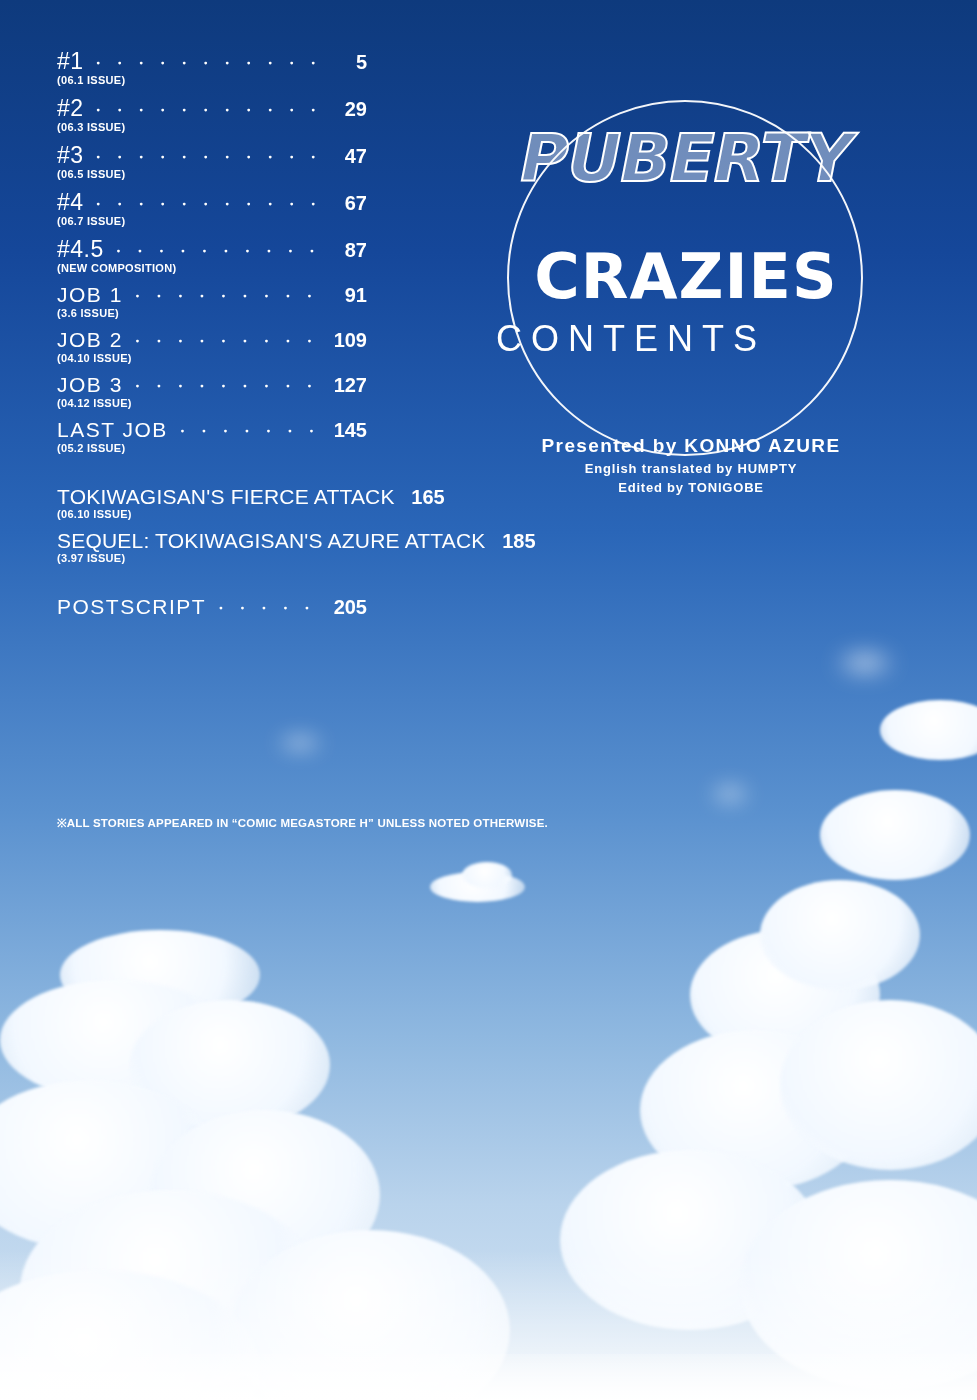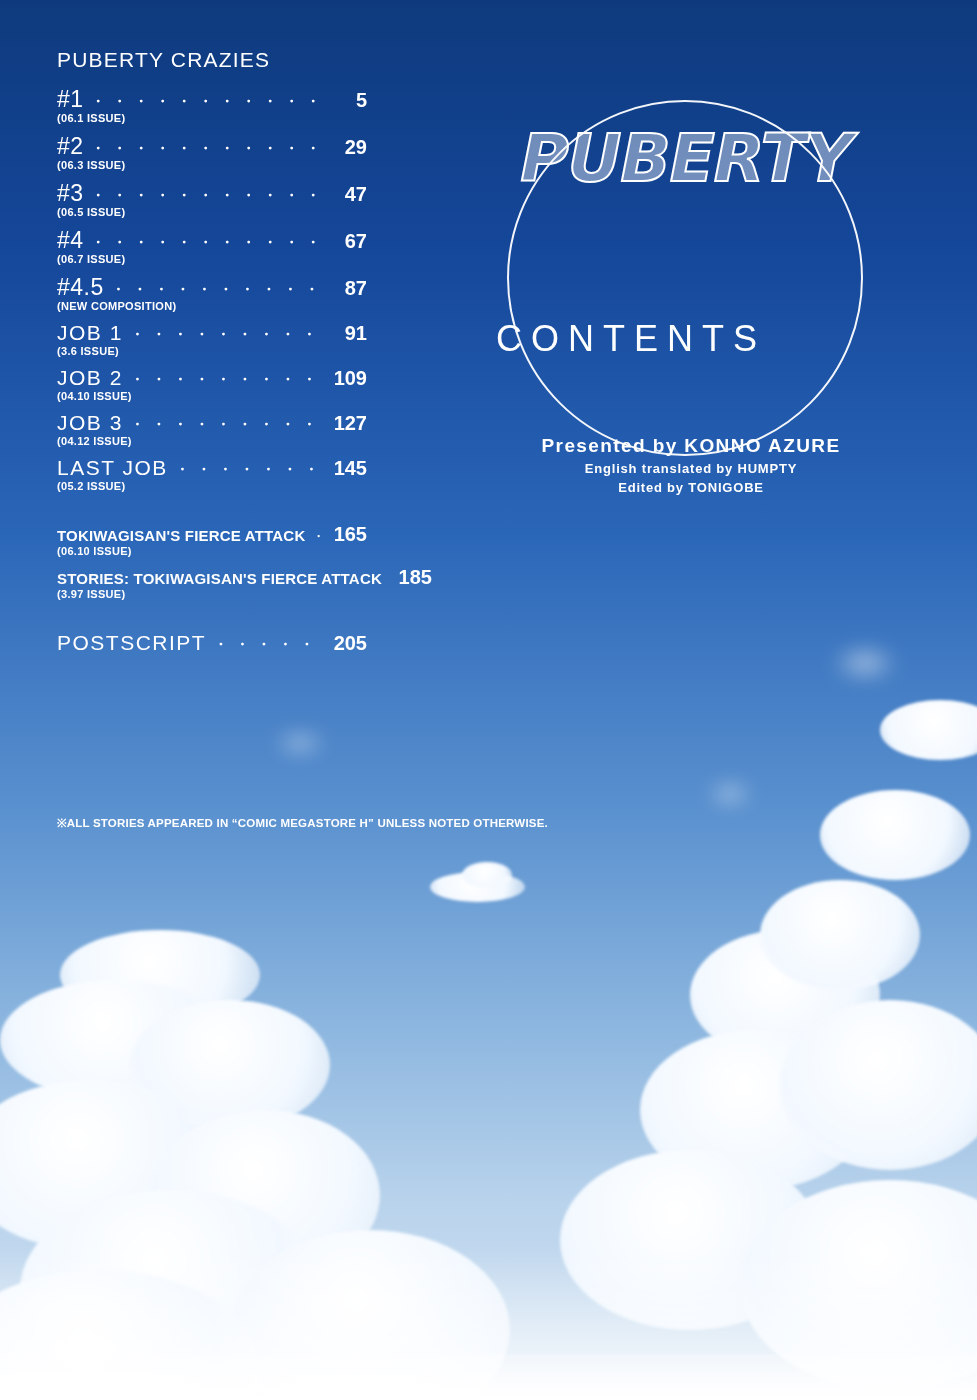--- a/index.html
+++ b/index.html
@@ -70,22 +70,22 @@
     align-items: baseline;
     width: 310px;
   }
   .entry-label {
     font-size: 23px;
     letter-spacing: 0.5px;
     white-space: nowrap;
     font-weight: 400;
   }
   .entry-label.small {
-    font-size: 15px;
-    font-weight: bold;
+    font-size: 21px;
+    font-weight: normal;
     letter-spacing: 0.2px;
   }
   .entry-label.job {
     font-size: 21px;
     letter-spacing: 1.5px;
     text-align: right;
   }
   .dots {
     flex: 1 1 auto;
     overflow: hidden;
@@ -222,21 +222,20 @@
     <div class="cloud hard" style="left:20px; top:1190px; width:300px; height:200px;"></div>
     <div class="cloud hard" style="left:230px; top:1230px; width:280px; height:200px;"></div>
     <div class="cloud hard" style="left:-60px; top:1270px; width:320px; height:200px;"></div>
 
     <div class="cloudband" style="bottom:0; height:150px; background:linear-gradient(to top, rgba(255,255,255,0.85), rgba(255,255,255,0));"></div>
     <div class="cloudband" style="bottom:0; height:46px; background:linear-gradient(to top, rgba(255,255,255,0.97), rgba(255,255,255,0.2));"></div>
   </div>
 
   <div class="toc">
 
-    <h2 class="section-title">PUBERTY CRAZIES</h2>
 
     <div class="entry">
       <div class="entry-line">
         <span class="entry-label">#1</span>
         <span class="dots">・・・・・・・・・・・・・・・・・・・・・・・・・・・・・・</span>
         <span class="page-no">5</span>
       </div>
       <div class="issue">(06.1 ISSUE)</div>
     </div>
 
@@ -319,21 +318,21 @@
       <div class="entry-line">
         <span class="entry-label small">TOKIWAGISAN'S FIERCE ATTACK</span>
         <span class="dots tight">・・・・・・・・・・・・・・・・・・・・・・・・・・・・・・</span>
         <span class="page-no">165</span>
       </div>
       <div class="issue">(06.10 ISSUE)</div>
     </div>
 
     <div class="entry">
       <div class="entry-line">
-        <span class="entry-label small">STORIES: TOKIWAGISAN'S FIERCE ATTACK</span>
+        <span class="entry-label small">SEQUEL: TOKIWAGISAN'S AZURE ATTACK</span>
         <span class="dots tight"></span>
         <span class="page-no">185</span>
       </div>
       <div class="issue">(3.97 ISSUE)</div>
     </div>
 
     <div class="gap-med"></div>
 
     <div class="entry">
       <div class="entry-line">
@@ -343,20 +342,21 @@
       </div>
     </div>
 
   </div>
 
   <div class="footnote">※ALL STORIES APPEARED IN “COMIC MEGASTORE H” UNLESS NOTED OTHERWISE.</div>
 
   <div class="logo-block">
     <div class="logo-circle"></div>
     <div class="logo-puberty">PUBERTY</div>
+    <div class="logo-crazies">CRAZIES</div>
     <div class="logo-contents">CONTENTS</div>
     <div class="credits">
       <div class="credit-line">Presented by KONNO AZURE</div>
       <div class="credit-line l2">English translated by HUMPTY</div>
       <div class="credit-line l3">Edited by TONIGOBE</div>
     </div>
   </div>
 
 </div>
 

